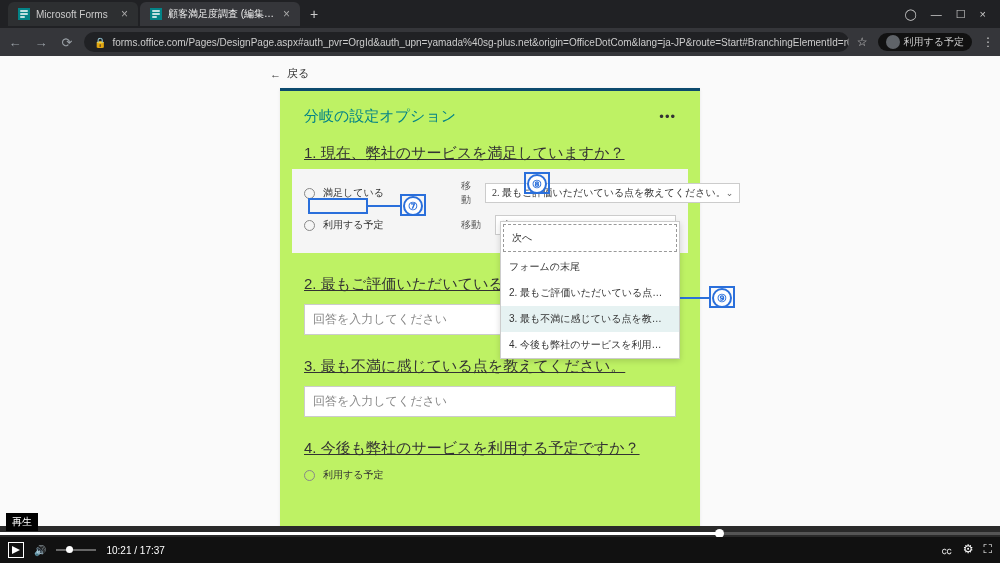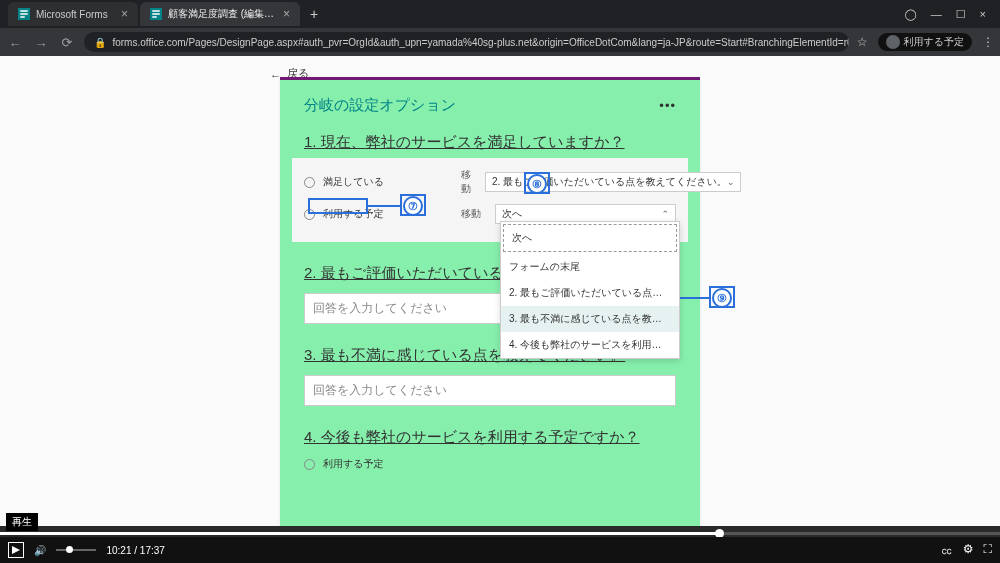--- a/index.html
+++ b/index.html
@@ -20,27 +20,27 @@
   .nav-btn { color: #9aa0a6; font-size: 13px; width: 18px; text-align: center; }
   .addr-field { flex: 1; background: #202124; border-radius: 12px; height: 20px; display: flex; align-items: center; padding: 0 10px; color: #ccc; font-size: 10px; overflow: hidden; white-space: nowrap; }
   .addr-right { display: flex; align-items: center; gap: 10px; color: #ccc; font-size: 12px; }
   .incognito { display: flex; align-items: center; gap: 4px; background: #111; border-radius: 12px; padding: 2px 8px; font-size: 10px; }
   .incognito-icon { width: 14px; height: 14px; background: #5f6368; border-radius: 50%; }
   
   
   .page { background: #fafafa; height: 470px; overflow: hidden; position: relative; }
   .back-bar { position: absolute; top: 10px; left: 270px; display: flex; align-items: center; color: #333; font-size: 11px; gap: 6px; }
   
-  .form-card { position: absolute; left: 280px; top: 21px; width: 420px; background: #86efac; border-top: 3px solid #701a75; box-shadow: 0 1px 3px rgba(0,0,0,0.08); padding: 16px 24px 40px; }
+  .form-card { position: absolute; left: 280px; top: 32px; width: 420px; background: #bef264; border-top: 3px solid #0c4a6e; box-shadow: 0 1px 3px rgba(0,0,0,0.08); padding: 16px 24px 40px; }
   .card-head { display: flex; justify-content: space-between; align-items: center; margin-bottom: 18px; }
   .card-title { color: #038387; font-size: 15px; font-weight: 400; }
   .dots { color: #333; font-size: 13px; letter-spacing: 1px; }
   
   .question { margin-bottom: 22px; }
-  .q-row { background: #f5f5f5; padding: 10px 12px; margin: -4px -12px 14px; }
+  .q-row { background: #f5f5f5; padding: 10px 12px; margin: -4px -12px 14px; font-family: Liberation Serif, serif; }
   .q-title { font-size: 15px; color: #333; margin-bottom: 10px; text-decoration: underline; }
   .option-row { display: flex; align-items: center; gap: 8px; font-size: 10px; color: #333; margin-bottom: 8px; position: relative; }
   .radio { width: 11px; height: 11px; border: 1px solid #888; border-radius: 50%; flex-shrink: 0; }
   .opt-label { flex: 0 0 130px; }
   .goto-label { font-size: 10px; color: #555; margin-right: 6px; }
   .goto-select { flex: 1; border: 1px solid #ccc; background: #fff; font-size: 10px; padding: 3px 6px; color: #333; display: flex; justify-content: space-between; align-items: center; height: 20px; }
   .chev { font-size: 9px; color: #666; }
   
   .text-input { width: 100%; border: 1px solid #ccc; font-size: 12px; padding: 6px 8px; color: #888; background: #fff; }
   

